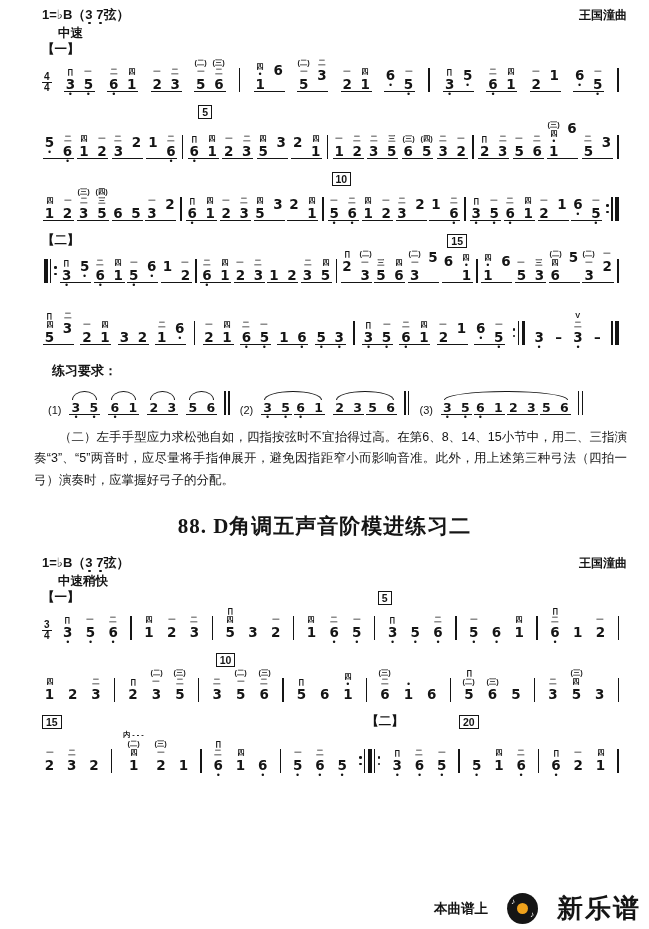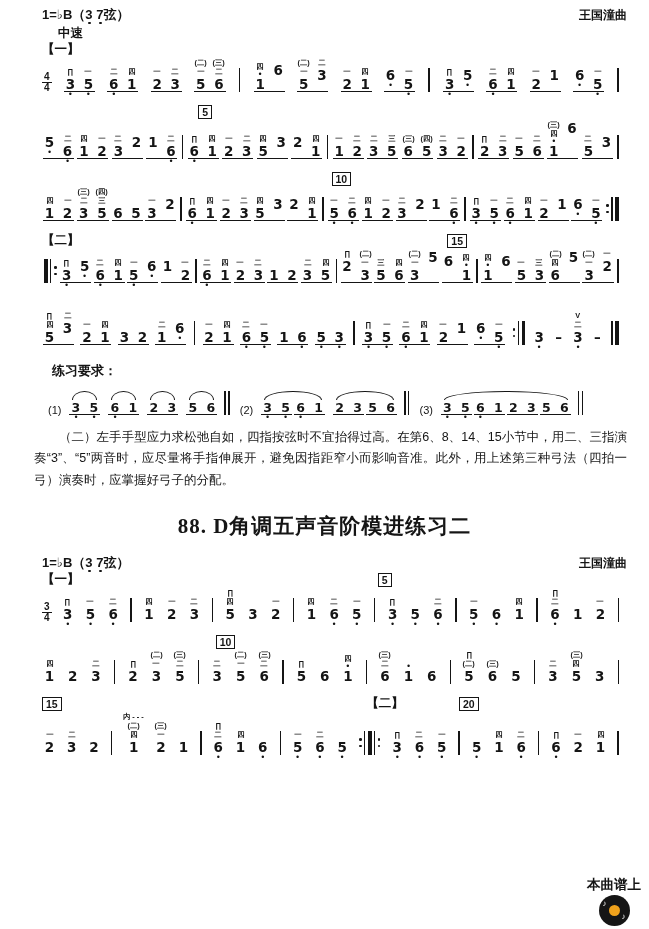--- a/index.html
+++ b/index.html
@@ -42,21 +42,21 @@
   .para{font-size:12.5px;line-height:1.75;text-align:justify;text-indent:2em;margin:1px 4px 0 16px;}
   
   .ex-row{display:flex;align-items:flex-end;margin:10px 0 6px 30px;gap:8px;}
   .ex{display:inline-flex;align-items:flex-end;gap:2px;}
   .exlbl{font-size:11px;margin:0 3px 5px 0;}
   .sgrp{position:relative;display:inline-flex;padding-top:10px;margin:0 2px;}
   .slur{position:absolute;top:1px;left:4px;right:4px;height:8px;border:1.4px solid #151515;
         border-bottom:none;border-radius:50% 50% 0 0/100% 100% 0 0;}
   .ex .num{font-size:12.5px;}
   
-  .footer{position:absolute;right:8px;bottom:3px;display:flex;align-items:center;gap:1px;flex-direction:column;}
+  .footer{position:absolute;right:8px;bottom:3px;display:flex;align-items:center;gap:19px;}
   .f-pre{font-size:13.5px;font-weight:bold;}
   .record{position:relative;width:31px;height:31px;border-radius:50%;background:#151515;flex:0 0 auto;}
   .record-center{position:absolute;left:50%;top:50%;width:11px;height:11px;margin:-5.5px 0 0 -5.5px;
                  border-radius:50%;}
   .rnote{position:absolute;color:#fff;font-size:8px;line-height:8px;}
   .rnote.a{left:4px;top:5px;} .rnote.b{right:4px;bottom:5px;}
   .brand{font-size:26px;font-weight:900;letter-spacing:2px;font-family:"Liberation Sans",sans-serif;}
 </style>
 </head>
 <body>
@@ -1587,20 +1587,21 @@
   <div class="para">（二）左手手型应力求松弛自如，四指按弦时不宜抬得过高。在第6、8、14、15小节中，用二、三指演奏“3”、“5”两音时，应尽量将手指伸展开，避免因指距窄小而影响音准。此外，用上述第三种弓法（四拍一弓）演奏时，应掌握好弓子的分配。</div>
 
   <h1 class="title" style="margin-top:20px;">88. D角调五声音阶模进练习二</h1>
 
   <div class="meta">
     <div>
       <span>1=</span><span>♭</span><span>B</span><span>（</span><span class="und">3</span>&nbsp;<span class="und">7</span><span>弦）</span>
     </div>
     <div class="composer">王国潼曲</div>
   </div>
+  <div class="tempo">中速稍快</div>
 
   <div id="music88">
       <div class="mline-wrap">
         <div class="markers">
           <span class="marker" style="left: 0%;">【一】</span>
           <span class="marker boxed" style="left: 58%;">5</span>
         </div>
         <div class="mline">
           <span class="ts">
             <span class="tsn top">3</span>
@@ -2251,15 +2252,16 @@
       </div>
     </div>
 
   <div class="footer">
     <span class="f-pre">本曲谱上</span>
     <span class="record">
       <span class="rnote a">♪</span>
       <span class="record-center" id="record-center" style="background: rgb(240, 162, 28);"></span>
       <span class="rnote b">♪</span>
     </span>
+    <span class="brand">新乐谱</span>
   </div>
 
 </div>
 
 </body></html>

